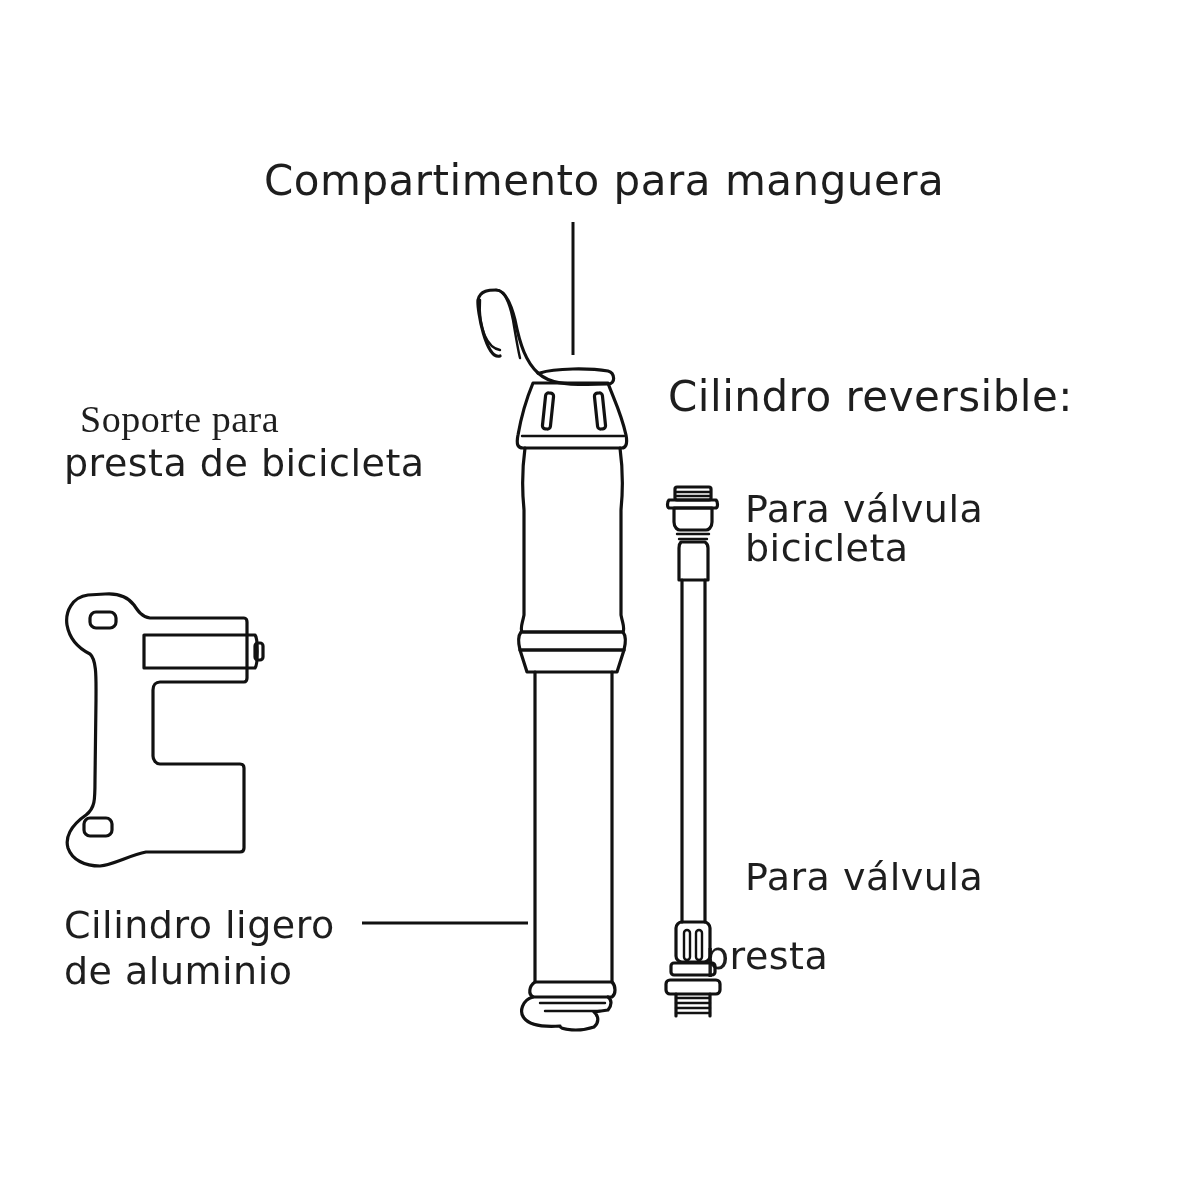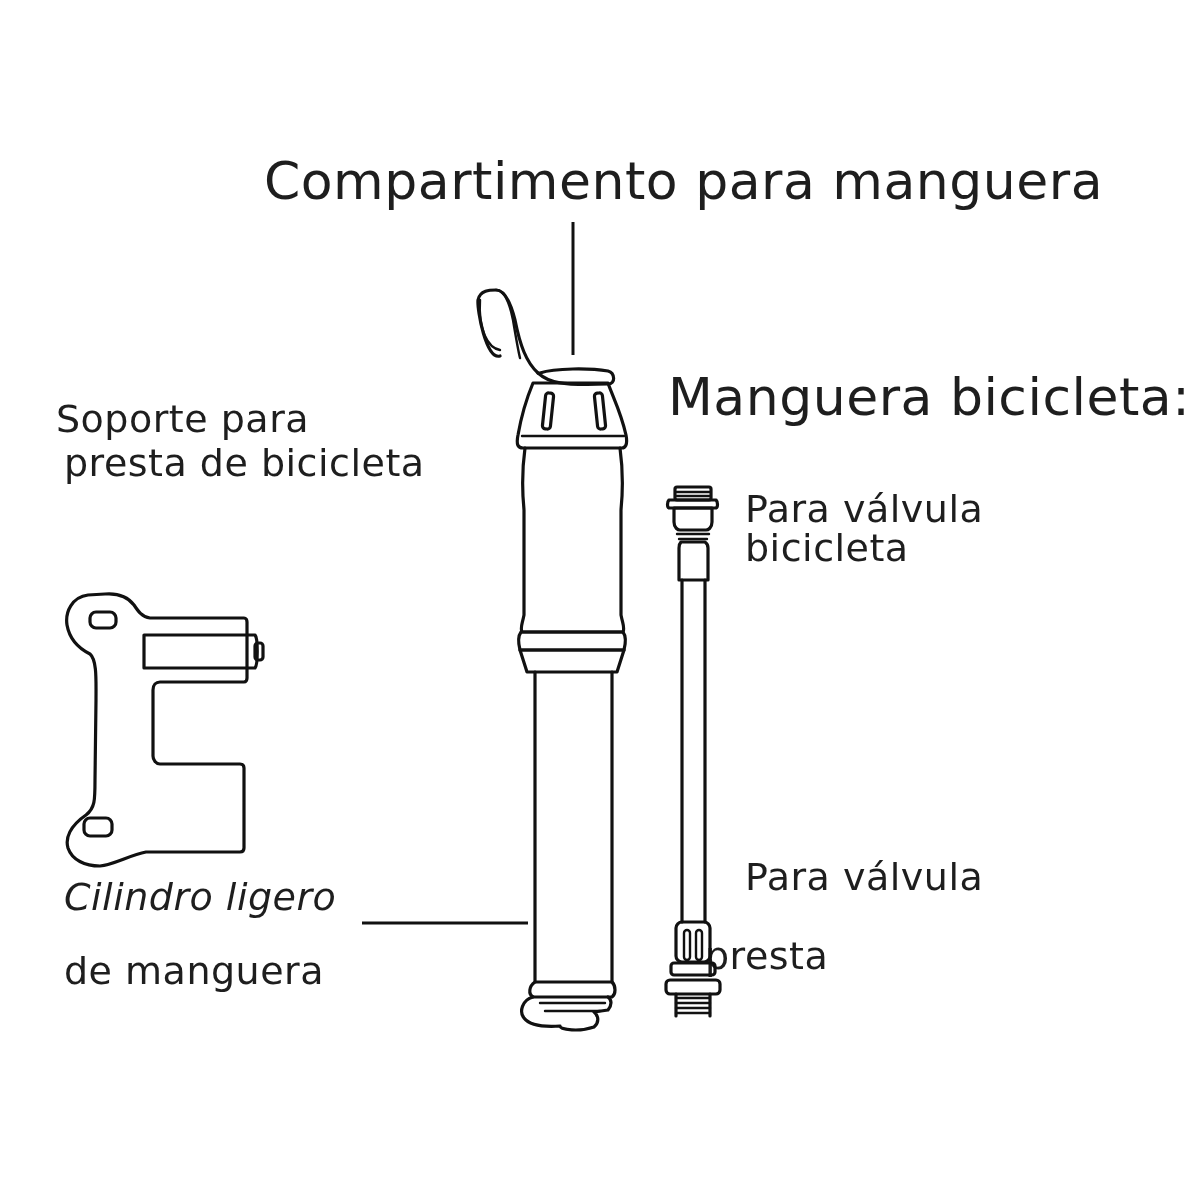--- a/index.html
+++ b/index.html
@@ -1,48 +1,48 @@
 <!DOCTYPE html>
 <html><head>
 <meta charset="utf-8">
 <style>
   html, body { margin: 0; padding: 0; background: #ffffff; }
   body { width: 1200px; height: 1200px; position: relative; overflow: hidden; font-family: "DejaVu Sans", sans-serif; color: #1e1e1e; }
   .label { position: absolute; font-size: 38px; line-height: 42px; letter-spacing: 0.5px; white-space: nowrap; color: #1e1e1e; }
-  .label-title { font-size: 52px; line-height: 46px; }
+  .label-title { font-size: 42px; line-height: 46px; }
   svg.art { position: absolute; left: 0; top: 0; width: 1200px; height: 1200px; }
   svg.art * { fill: none; stroke: #111; stroke-width: 3.2; stroke-linejoin: round; stroke-linecap: round; }
   svg.art .thin { stroke-width: 2.4; }
   svg.art .leader { stroke-width: 3; stroke-linecap: butt; }
 </style>
 </head>
 <body>
 
 <div class="label label-title" style="left:264px; top:158px;">Compartimento para manguera</div>
 
-<div class="label label-title" style="left:668px; top:374px;">Manguera bicicleta:</div>
+<div class="label label-title" style="left:668px; top:374px;">Cilindro reversible:</div>
 
 <div>
-  <div class="label" style="left:56px; top:398px;">Soporte para</div>
+  <div class="label" style="left:80px; top:398px;font-family:Liberation Serif, serif;">Soporte para</div>
   <div class="label" style="left:64px; top:442px;">presta de bicicleta</div>
 </div>
 
 <div>
   <div class="label" style="left:745px; top:488px;">Para válvula</div>
   <div class="label" style="left:745px; top:527px;">bicicleta</div>
 </div>
 
 <div>
   <div class="label" style="left:745px; top:856px;">Para válvula</div>
   <div class="label" style="left:705px; top:895px;margin-top:40px;">presta</div>
 </div>
 
 <div>
-  <div class="label" style="left:64px; top:876px;font-style:italic;">Cilindro ligero</div>
-  <div class="label" style="left:64px; top:950px;">de manguera</div>
+  <div class="label" style="left:64px; top:904px;">Cilindro ligero</div>
+  <div class="label" style="left:64px; top:950px;">de aluminio</div>
 </div>
 
 <svg class="art" viewBox="0 0 1200 1200">
 
   <line class="leader" x1="573" y1="222" x2="573" y2="355"></line>
   <line class="leader" x1="362" y1="923" x2="528" y2="923"></line>
 
   <g>
 
     <path d="M500,356 C486,360 477,310 478,300 C480,290 490,290 496,290 C504,290 510,300 515,320 C520,345 526,362 538,373"></path>

